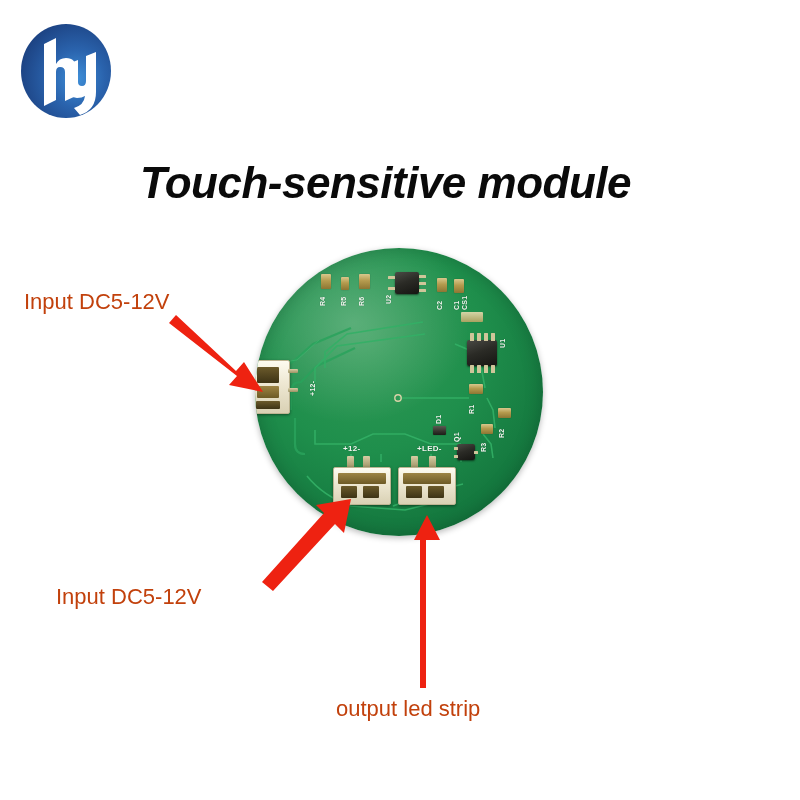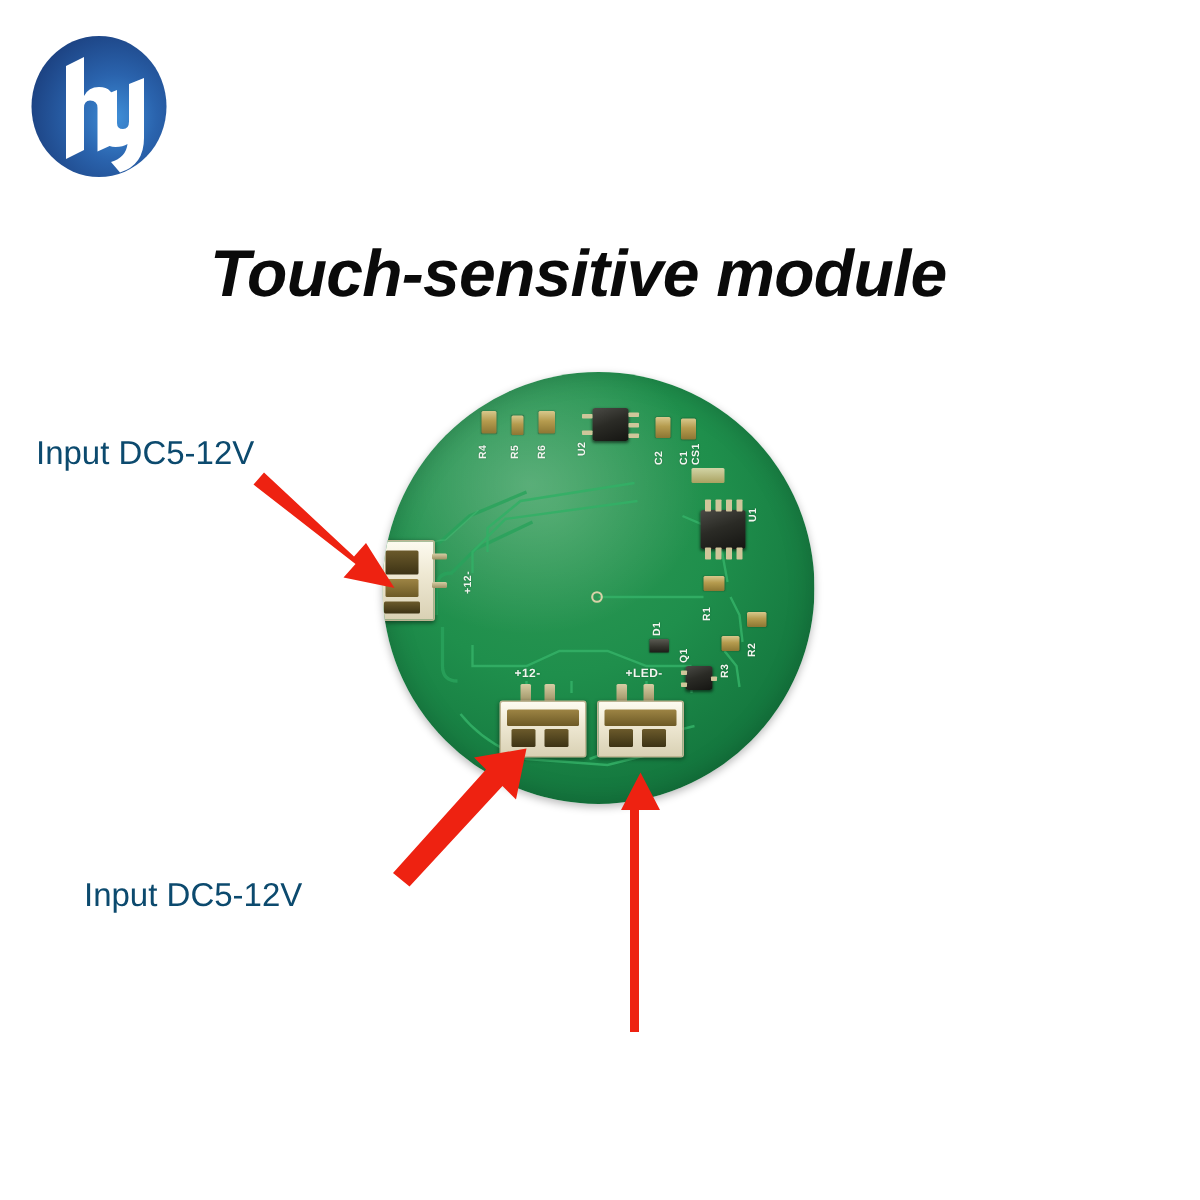--- a/index.html
+++ b/index.html
@@ -21,21 +21,21 @@
   .title{
     position:absolute;left:140px;top:158px;width:540px;
     font-size:44px;font-weight:bold;font-style:italic;
     color:#0a0a0a;letter-spacing:-0.5px;white-space:nowrap;
     font-family:"Liberation Sans", sans-serif;
   }
 
   
   .label{
     position:absolute;
-    font-size:22px;color:#0c4a6e;white-space:nowrap;
+    font-size:22px;color:#c2410c;white-space:nowrap;
     font-family:"Liberation Sans", sans-serif;
     text-align:center;
   }
   .label-input-top{left:24px;top:289px;}
   .label-input-bottom{left:56px;top:584px;}
   .label-output{left:336px;top:696px;}
 
   
   .arrows{position:absolute;left:0;top:0;width:800px;height:800px;pointer-events:none;}
 
@@ -265,14 +265,15 @@
                  L420 540
                  L420 688 Z"></path>
       </g>
     </g>
   </svg>
 
   <div class="label label-input-top">Input DC5-12V</div>
 
   <div class="label label-input-bottom">Input DC5-12V</div>
 
+  <div class="label label-output">output led strip</div>
 
 </div>
 
 </body></html>

